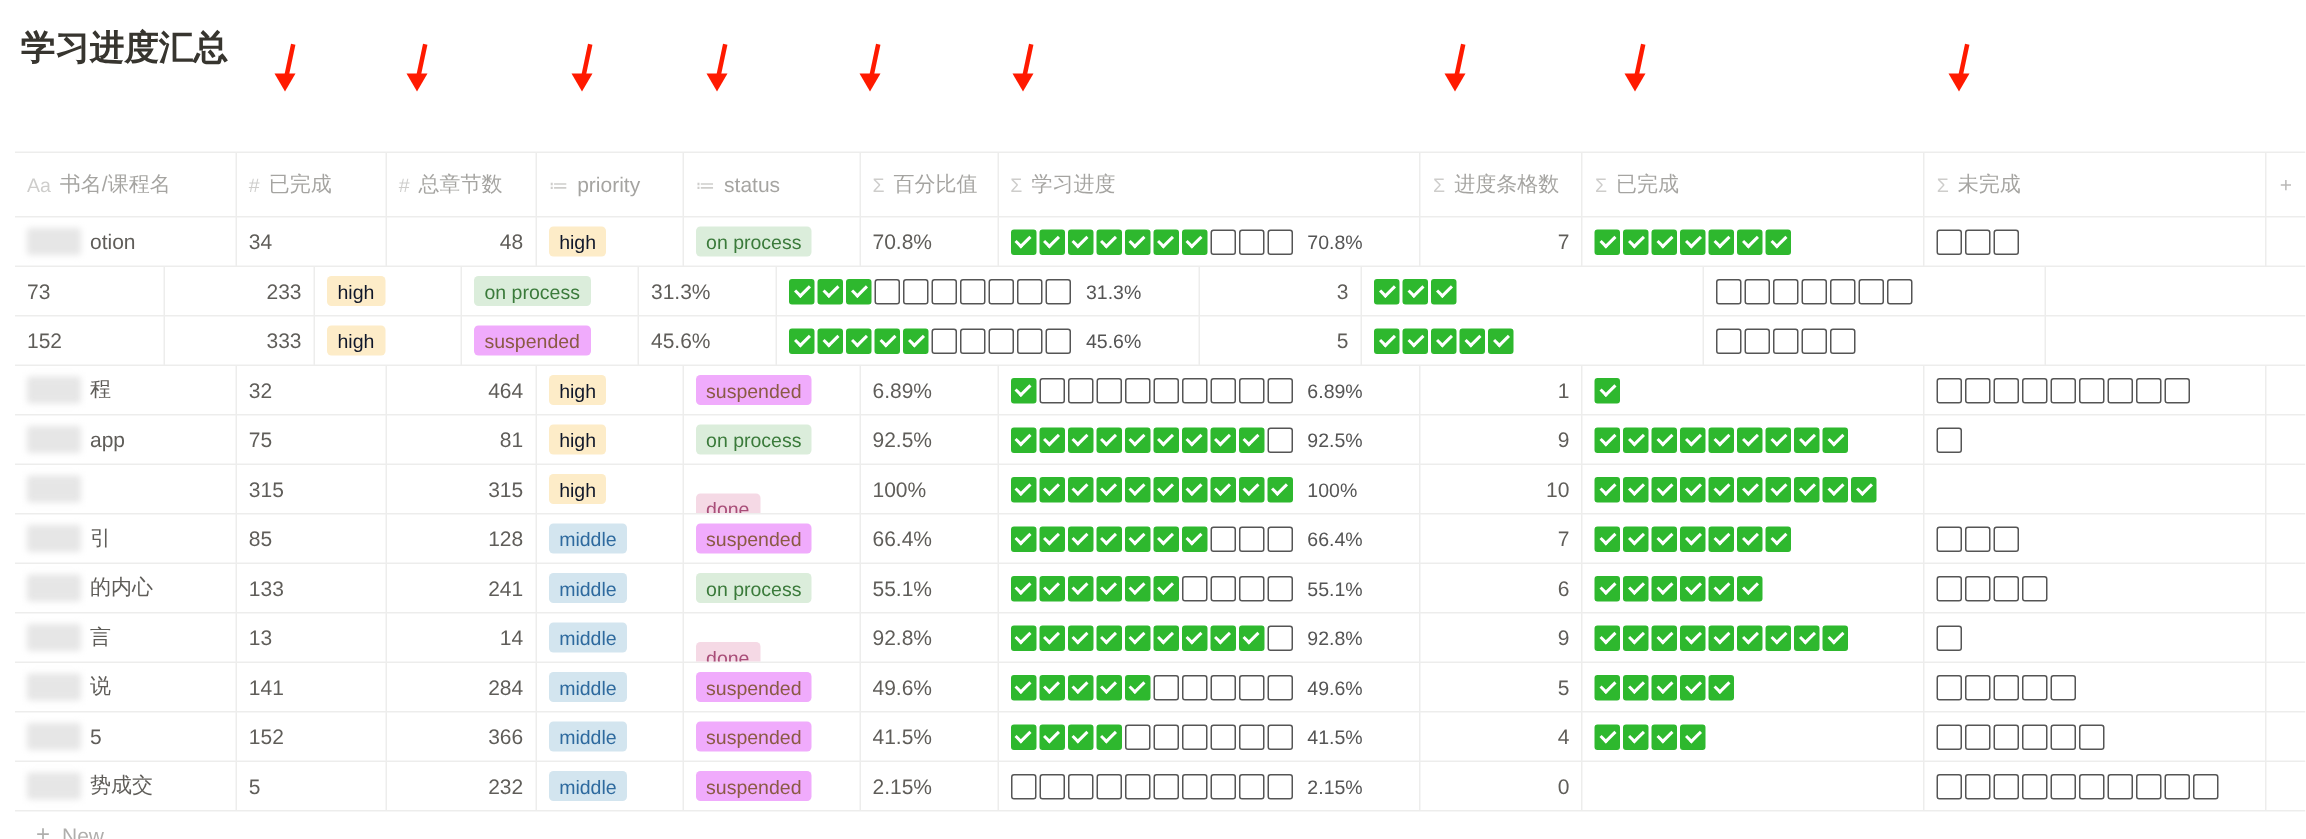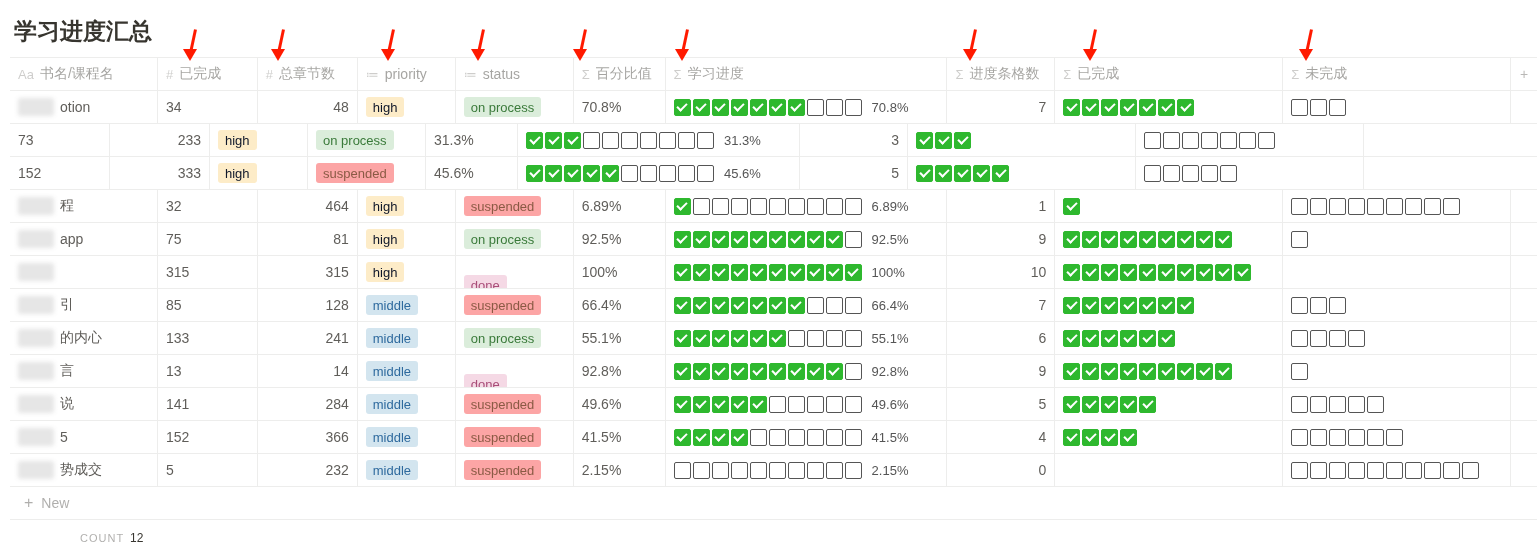--- a/index.html
+++ b/index.html
@@ -26,21 +26,21 @@
   .arrow::after {
     content:""; position:absolute; left:-7px; top:-4px;
     border-left:7px solid transparent; border-right:7px solid transparent;
     border-top:12px solid #ff1a00;
   }
   .arrows-layer { position:relative; height:0; }
 
   .table { display:flex; flex-direction:column; min-width:1520px; }
 
   .row { display:flex; align-items:stretch; height:33px; }
-  .header-row { height:34px; border-top:1px solid rgba(55,53,47,0.09); border-bottom:1px solid rgba(55,53,47,0.09); color:rgba(55,53,47,0.45);}
+  .header-row { height:44px; border-top:1px solid rgba(55,53,47,0.09); border-bottom:1px solid rgba(55,53,47,0.09); color:rgba(55,53,47,0.45);margin-top:44px;}
   .data-row { border-bottom:1px solid rgba(55,53,47,0.09); }
 
   .cell { display:flex; align-items:center; padding:0 8px; border-right:1px solid rgba(55,53,47,0.09); overflow:hidden; white-space:nowrap; }
 
   .c-name   { width:148px; }
   .c-done   { width:100px; justify-content:flex-start; }
   .c-total  { width:100px; justify-content:flex-end; }
   .c-prio   { width:98px; }
   .c-status { width:118px; }
   .c-pct    { width:92px; }
@@ -51,21 +51,21 @@
   .c-add    { width:26px; justify-content:center; color:rgba(55,53,47,0.35); border-right:none;}
 
   .hicon { flex:0 0 auto; margin-right:6px; opacity:0.55; font-size:13px; }
 
   .blur { position:relative; width:36px; height:18px; background:#e6e6e6; border-radius:2px; filter:blur(2px); margin-right:6px; flex:0 0 auto;}
 
   .tag { display:inline-flex; align-items:center; height:20px; padding:0 7px; border-radius:3px; font-size:13px; }
   .tag.high   { background:#fdecc8; color:#0f172a; }
   .tag.middle { background:#d3e5ef; color:#2e6a9e; }
   .tag.on_process { background:#dbeddb; color:#3a7a3a; }
-  .tag.suspended  { background:#fca5a5; color:#8a5a44; }
+  .tag.suspended  { background:#f0abfc; color:#8a5a44; }
   .tag.done       { background:#f5d9e5; color:#a84d78;margin-top:26px; }
 
   .boxes { display:flex; gap:2px; align-items:center; }
   .bx { width:17px; height:17px; border:1.5px solid #555; border-radius:2px; display:inline-flex; align-items:center; justify-content:center; flex:0 0 auto;}
   .bx.fill { background:#2eb82e; border-color:#2eb82e; }
   .bx.fill::after { content:""; width:4px; height:8px; border:solid #fff; border-width:0 2px 2px 0; transform:rotate(45deg); margin-top:-2px;}
   .prog-wrap { display:flex; align-items:center; gap:10px; width:100%;}
   .prog-pct { color:#555; font-size:13px;}
 
   .new-row { display:flex; align-items:center; height:33px; padding-left:14px; color:rgba(55,53,47,0.4); border-bottom:1px solid rgba(55,53,47,0.09);}

